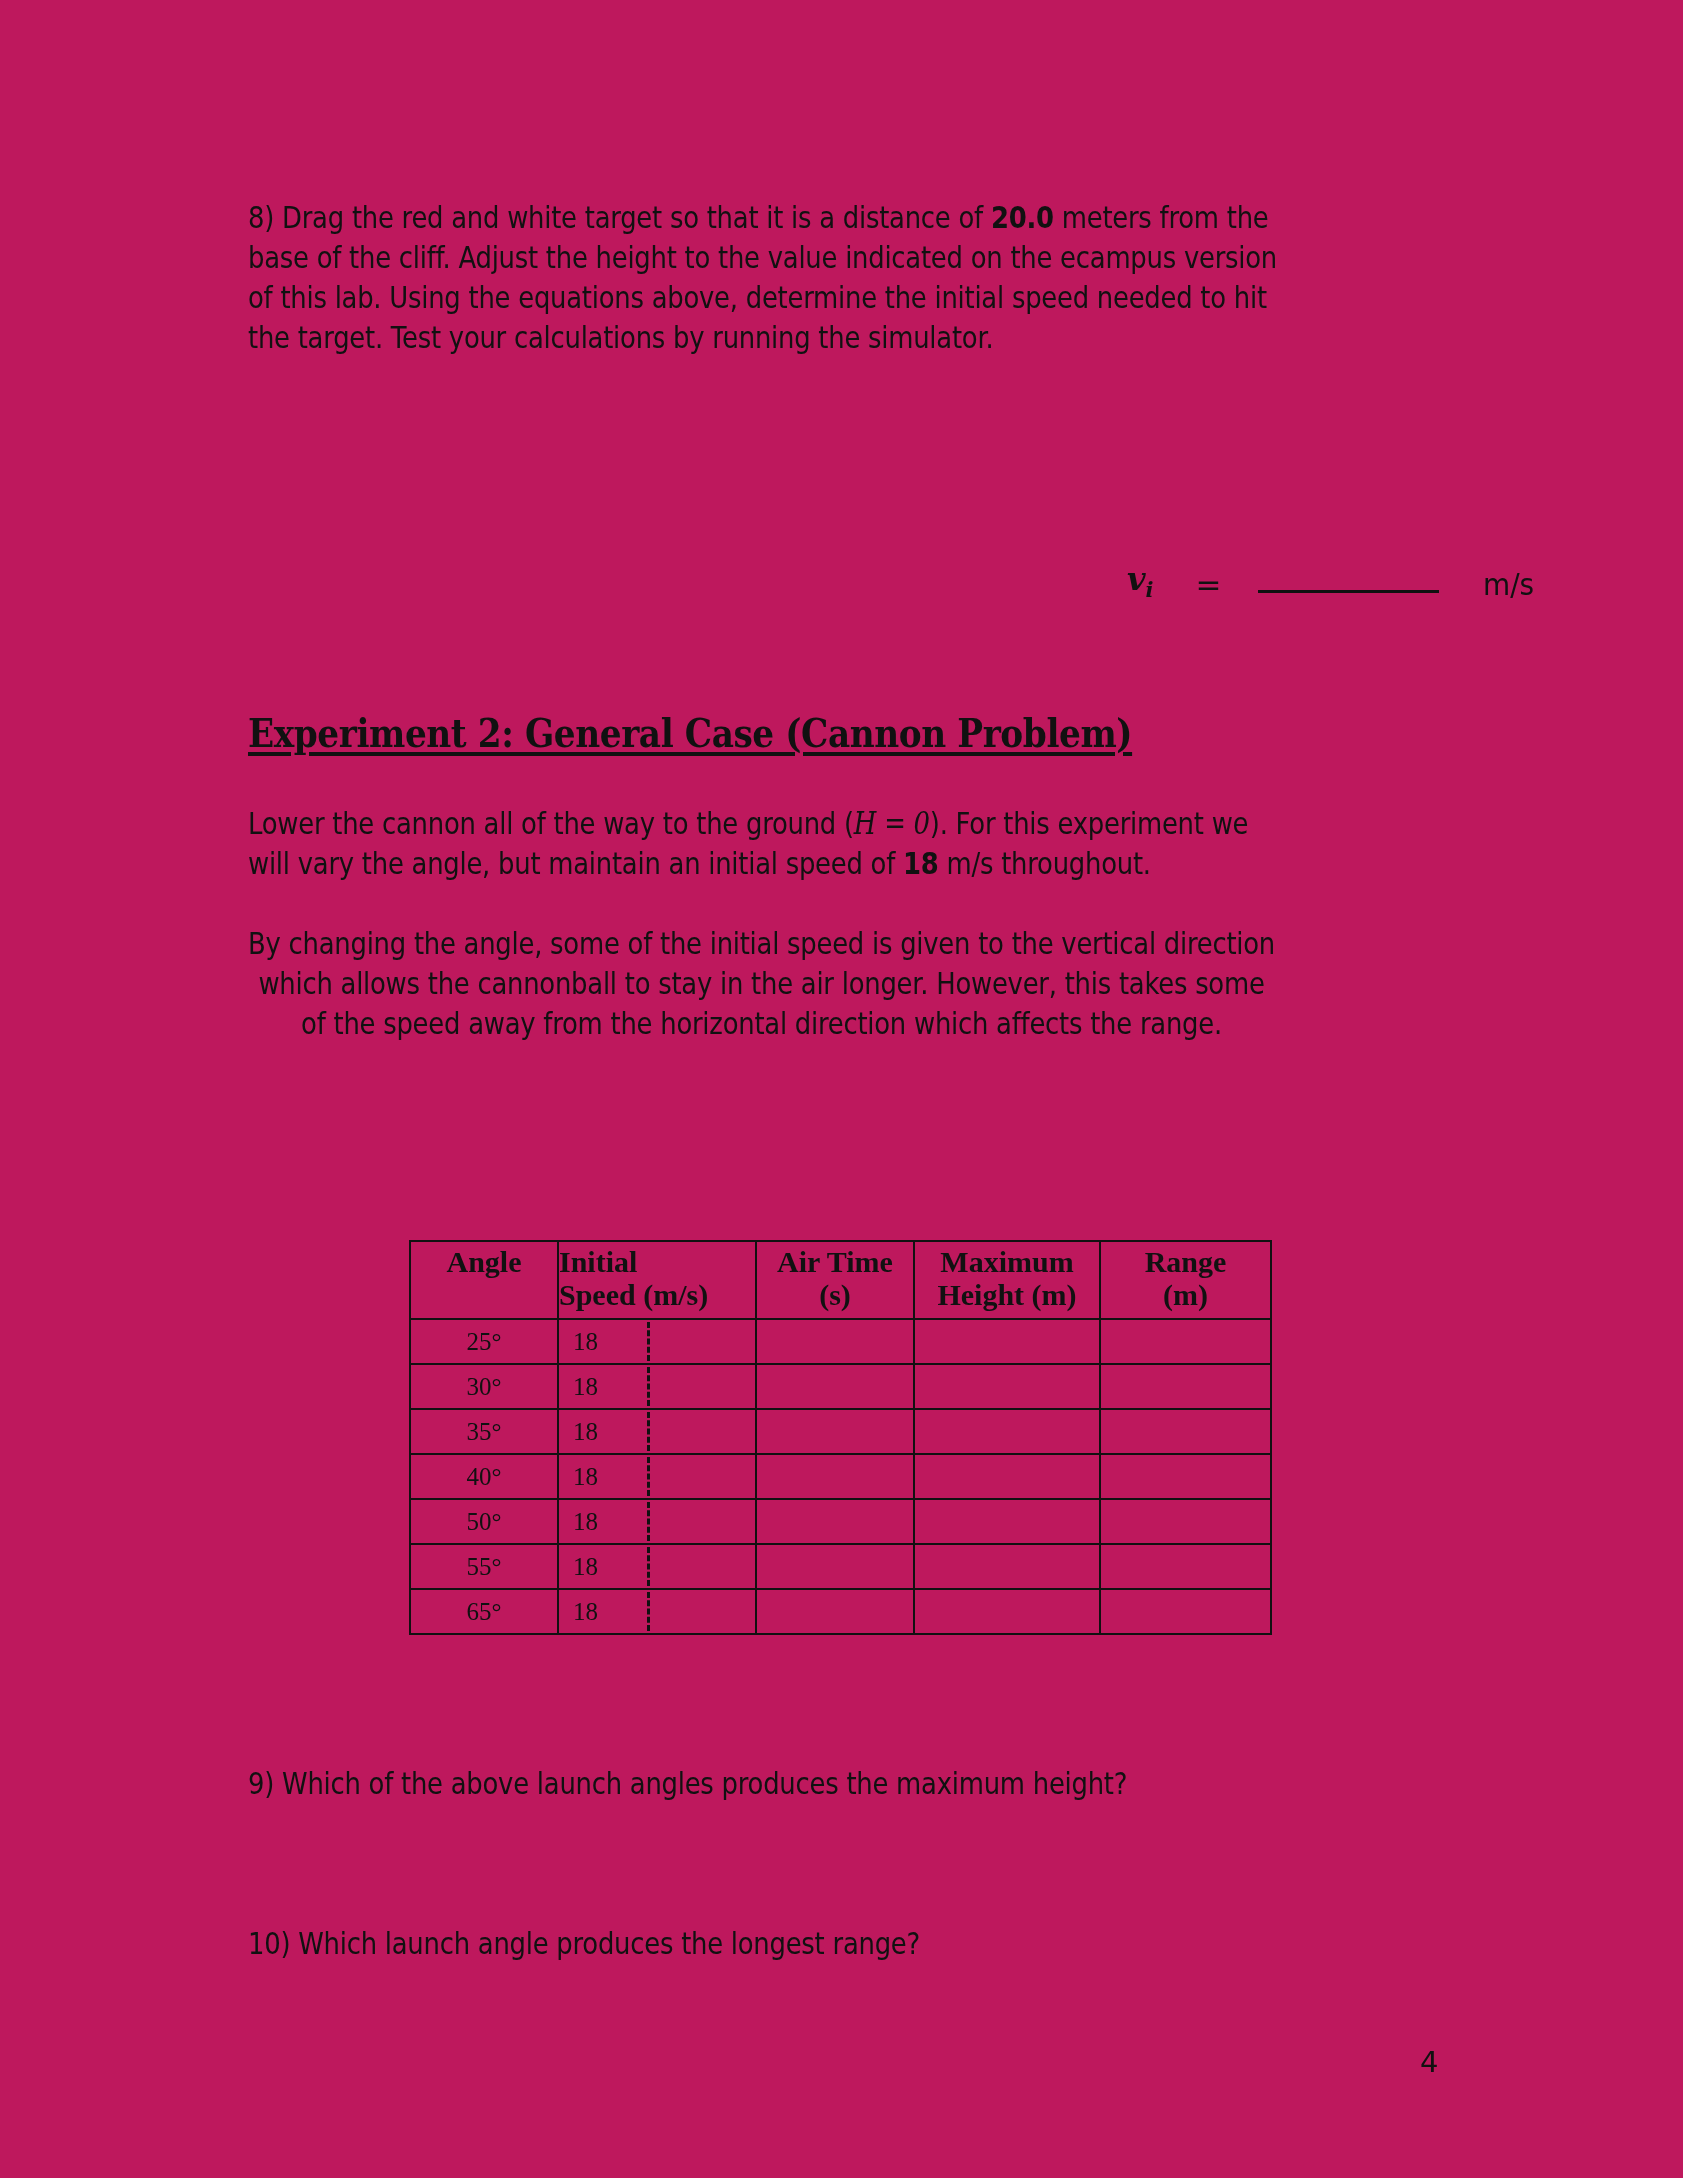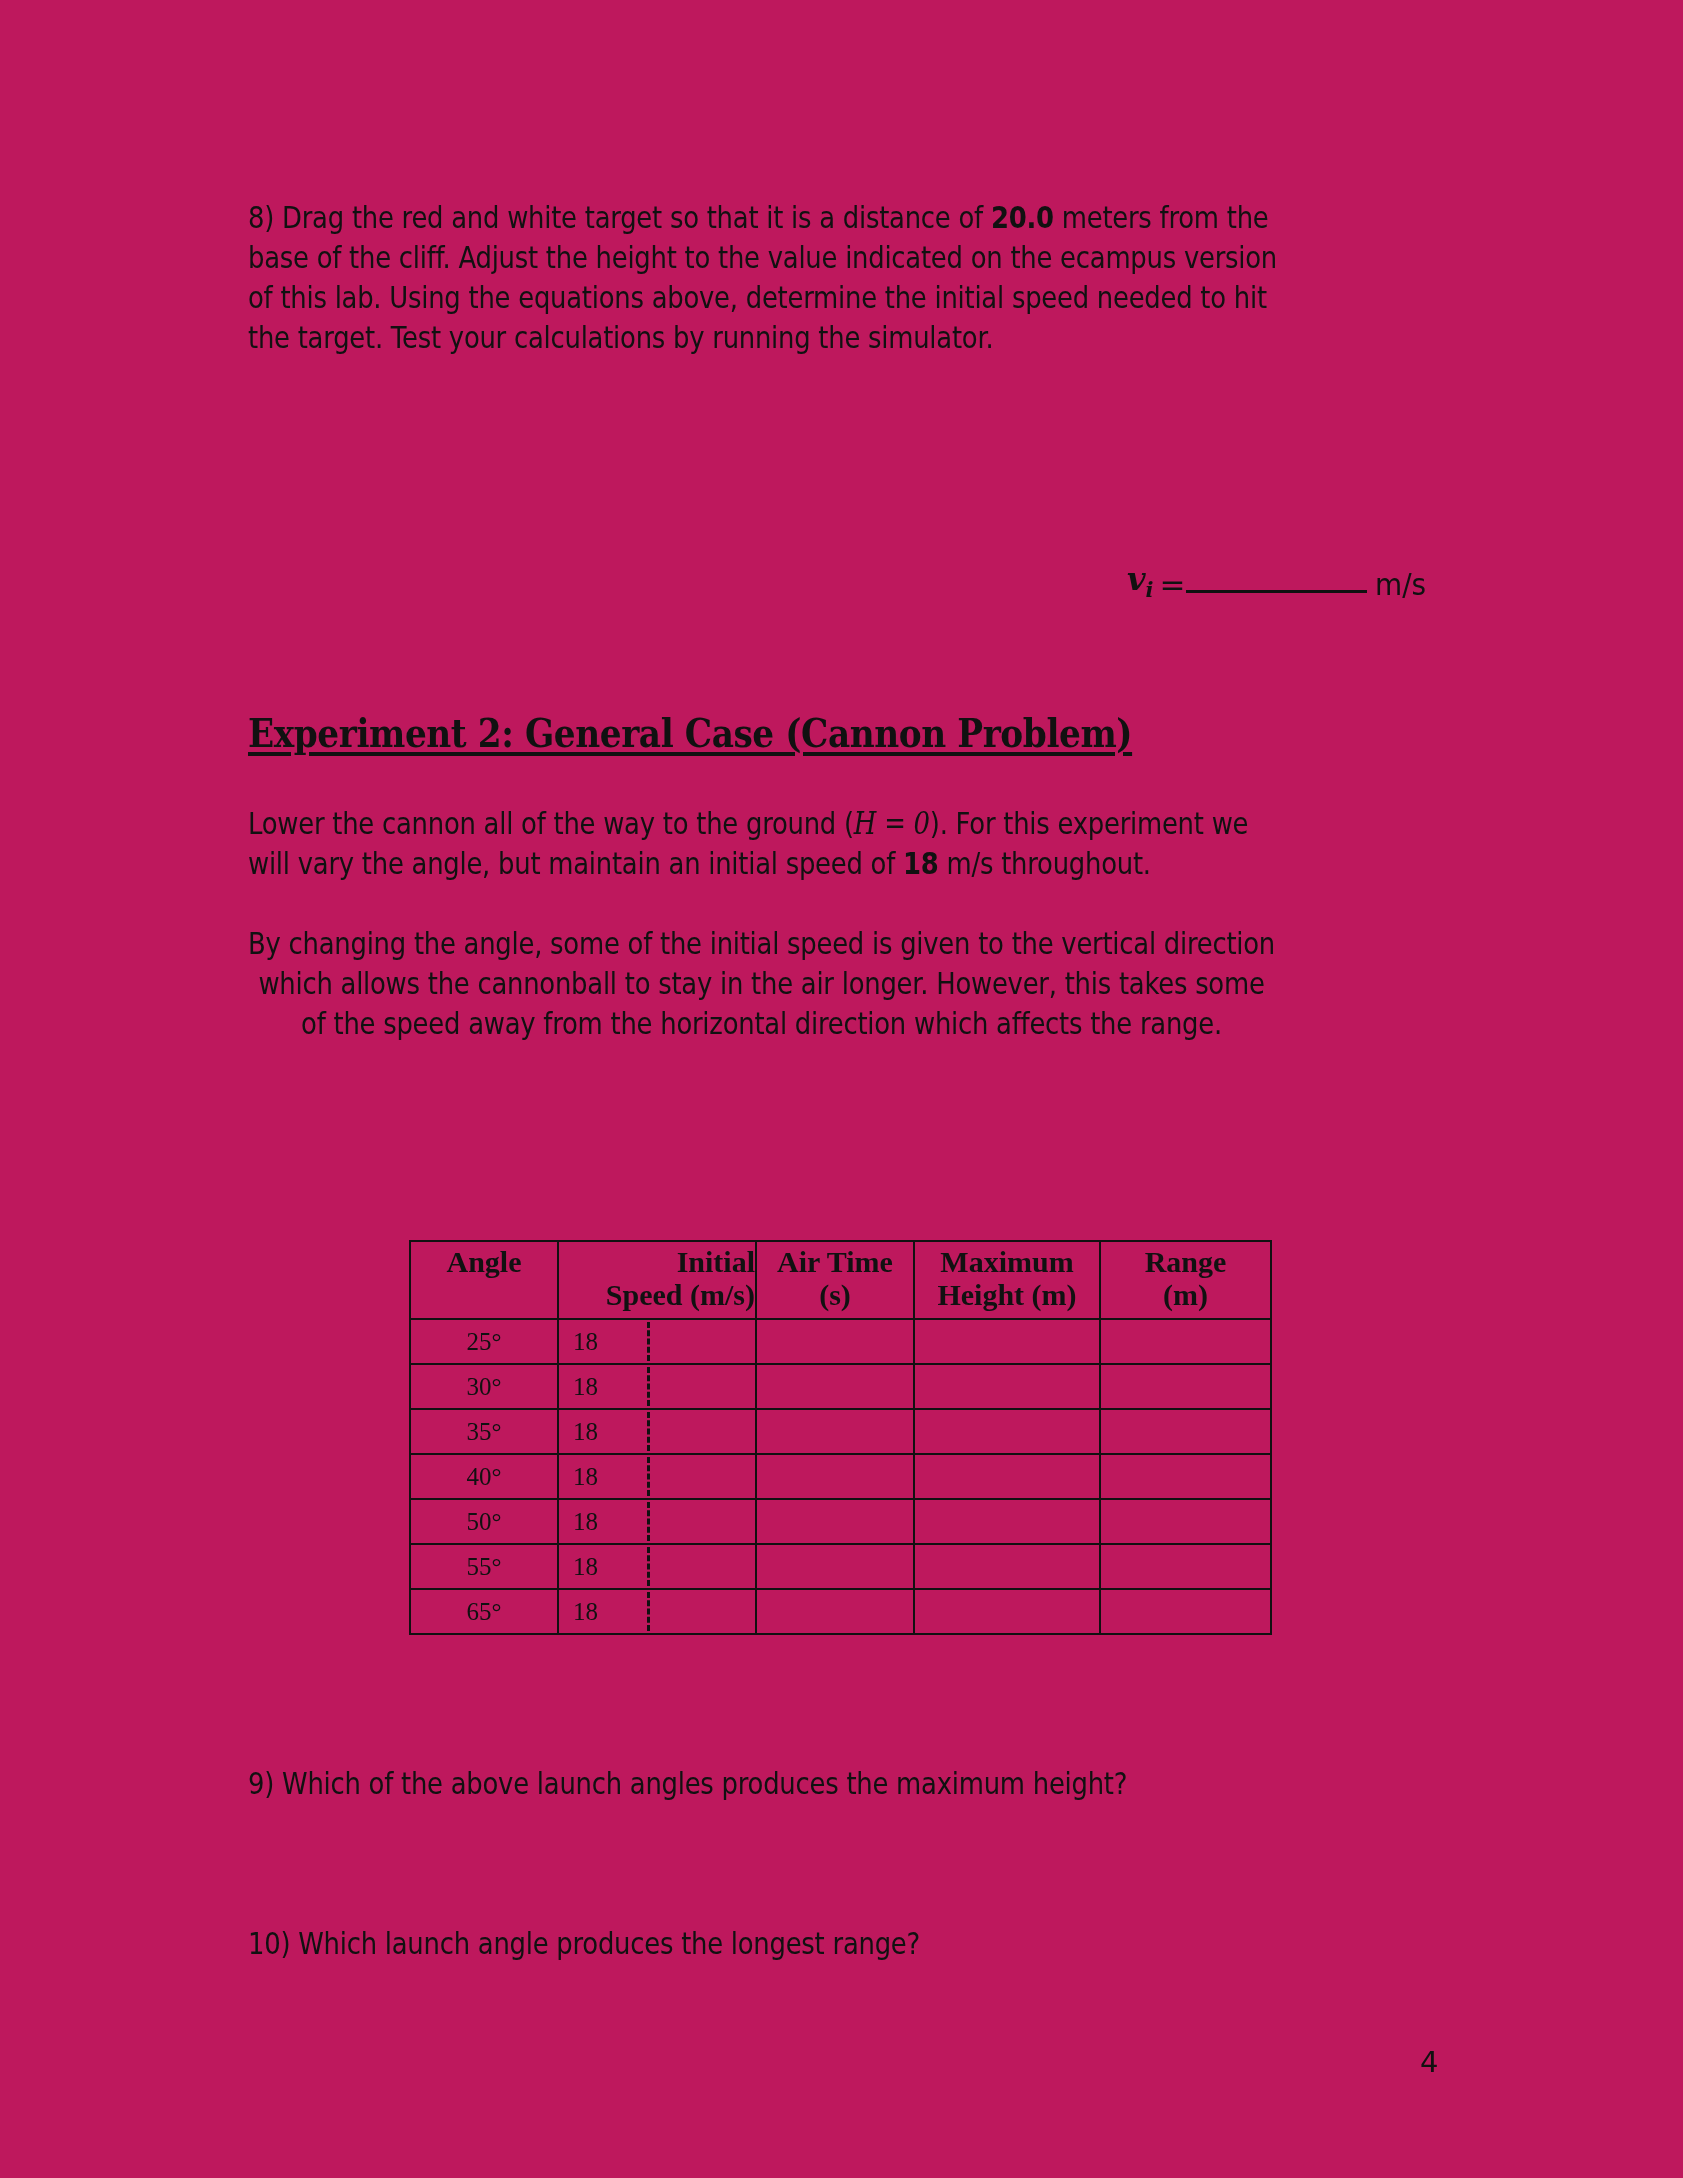--- a/index.html
+++ b/index.html
@@ -11,21 +11,21 @@
   .bold { font-weight: bold; }
   .math { font-family: "DejaVu Serif", serif; font-style: italic; }
 
   #q8 { top: 197px; }
   #p1 { top: 803px; }
   #p2 { top: 923px; text-align: center; }
   #p3 { top: 1080px; }
   #q9 { top: 1763px; }
   #q10 { top: 1923px; }
 
-  .answer-line { position: absolute; left: 1127px; top: 556px; height: 46px; font-size: 31px; white-space: nowrap; display: flex; align-items: flex-end; }
+  .answer-line { position: absolute; left: 1127px; top: 556px; height: 46px; font-size: 31px; white-space: nowrap; display: flex; align-items: flex-end; gap: 36px; }
   .vi { font-family: "DejaVu Serif", serif; font-style: italic; font-weight: bold; font-size: 32px; }
   .vi sub { font-size: 21px; font-style: italic; }
   .eq { font-family: "DejaVu Sans", sans-serif; margin-left: 6px; }
   .blank { display: inline-block; width: 181px; height: 0; border-bottom: 3px solid #111; margin-bottom: 9px; }
   .unit { font-family: "DejaVu Sans", sans-serif; margin-left: 8px; transform: scaleX(0.9); display: inline-block; transform-origin: left center; }
 
   .heading { position: absolute; left: 248px; top: 709px; font-family: "DejaVu Serif", serif; font-weight: bold; font-size: 40px; line-height: 48px; white-space: nowrap; text-decoration: underline; text-decoration-thickness: 4px; text-underline-offset: 5px; transform-origin: left center; transform: scaleX(0.858); letter-spacing: -0.5px; }
 
   table.data { position: absolute; left: 409px; top: 1240px; border-collapse: collapse; font-family: "Liberation Serif", "DejaVu Serif", serif; color: #111; }
   table.data th, table.data td { border: 2.5px solid #111; padding: 0; }
@@ -75,21 +75,21 @@
   </div>
 
 
   <table class="data">
     <thead>
       <tr>
         <th class="c-angle">
             <span class="sub">Angle</span>
             <span class="sub"></span>
           </th>
-        <th class="c-speed" style="text-align:right">
+        <th class="c-speed" style="text-align:left">
             <span class="sub">Initial</span>
             <span class="sub">Speed (m/s)</span>
           </th>
         <th class="c-air">
             <span class="sub">Air Time</span>
             <span class="sub">(s)</span>
           </th>
         <th class="c-max">
             <span class="sub">Maximum</span>
             <span class="sub">Height (m)</span>

